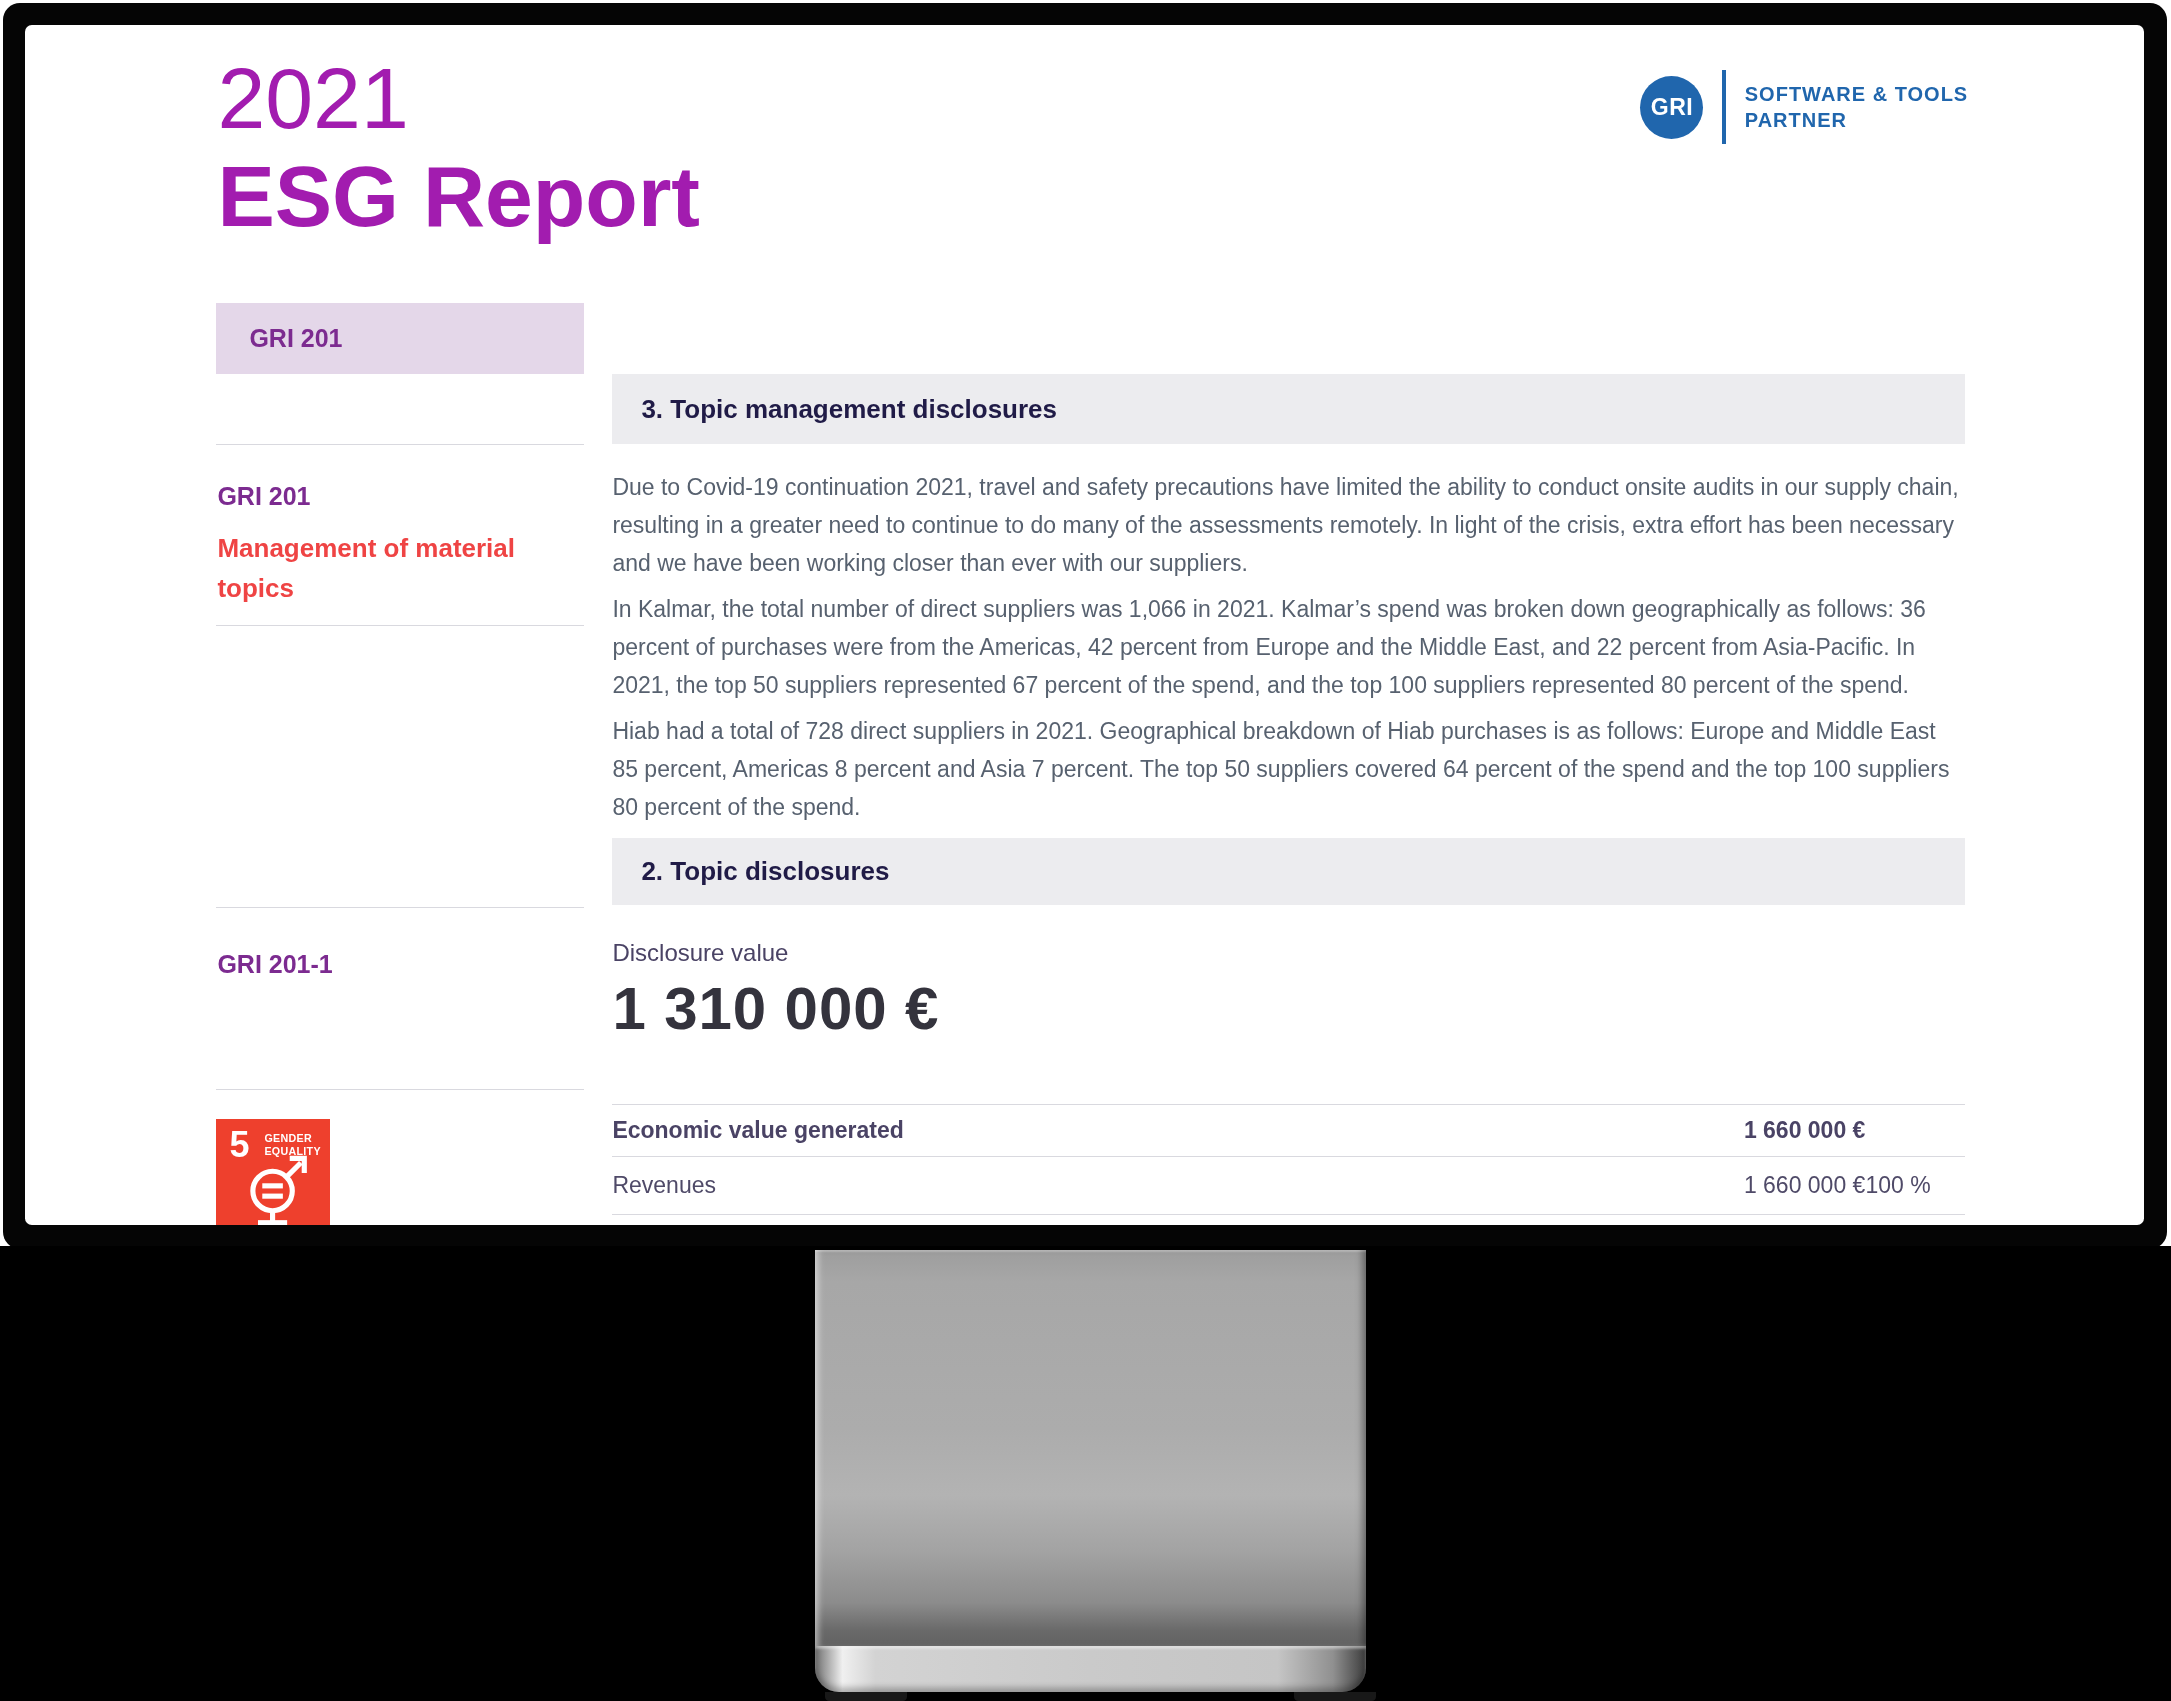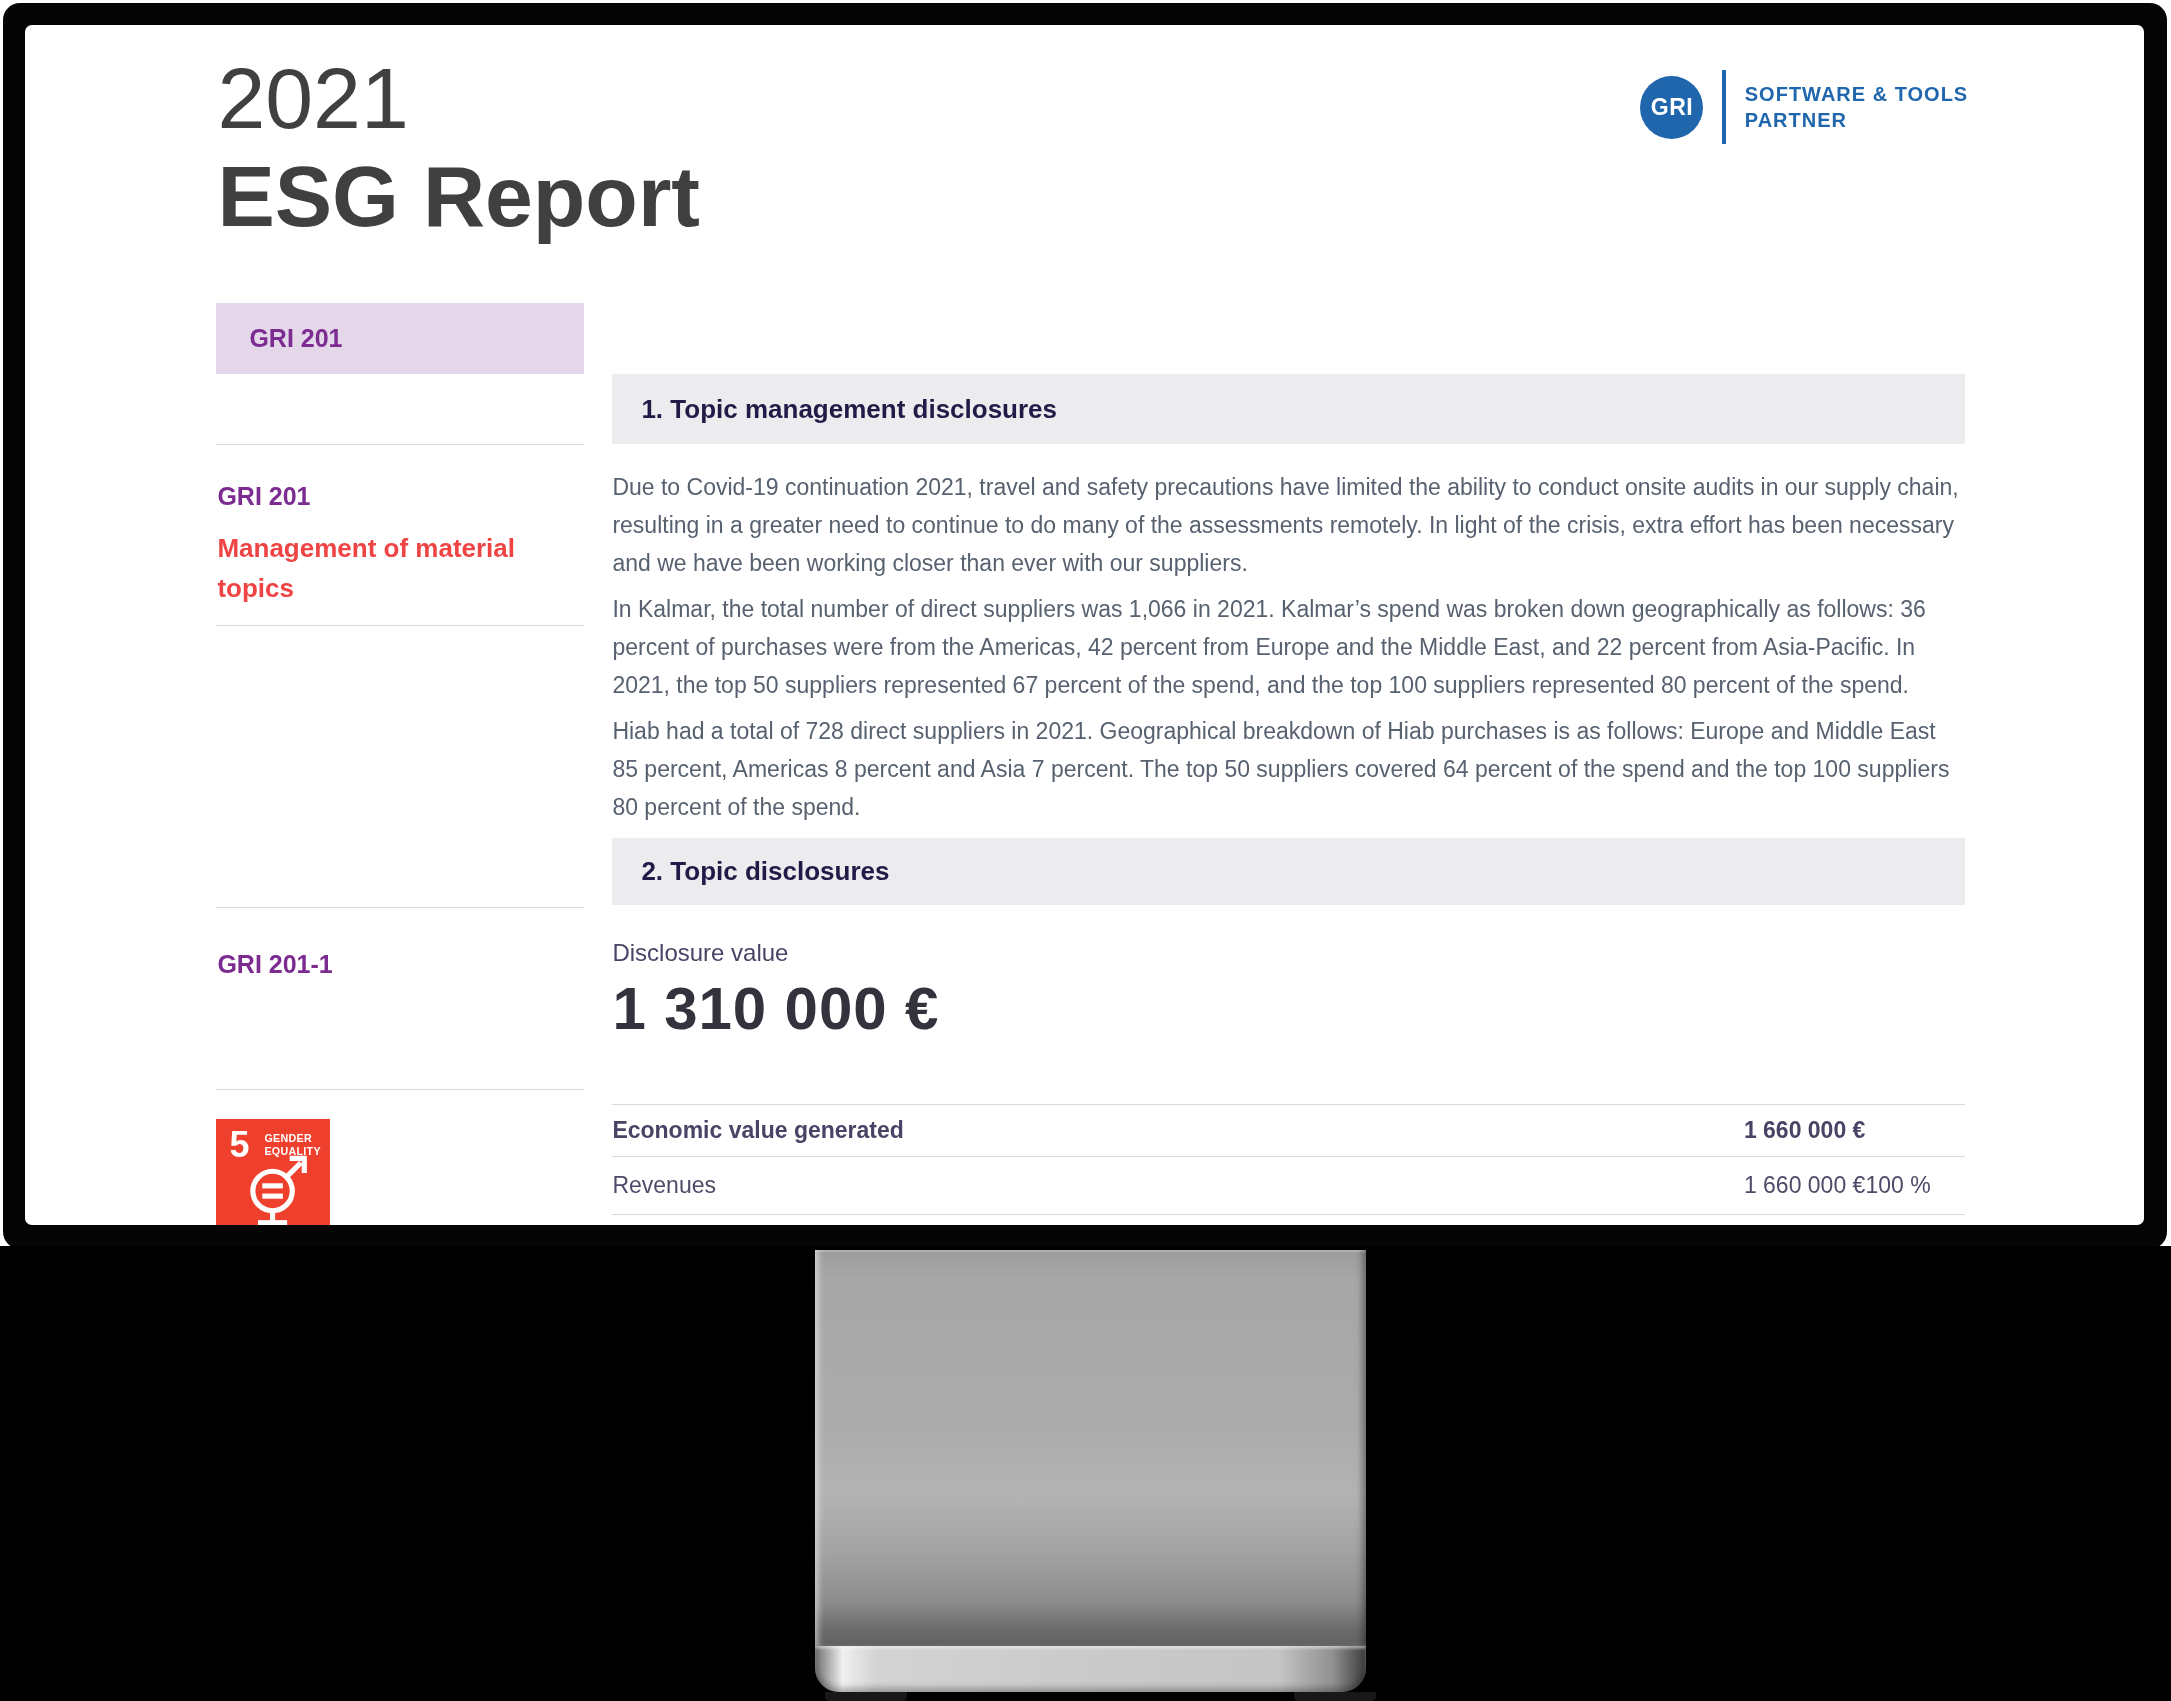--- a/index.html
+++ b/index.html
@@ -13,21 +13,21 @@
   .stand-neck{position:absolute;left:815px;top:1250px;width:551px;height:396px;
     background:linear-gradient(180deg,#9d9d9d 0%,#a7a7a7 8%,#acacac 45%,#b3b3b3 62%,#a3a3a3 76%,#8c8c8c 89%,#6a6a6a 96%,#616161 100%);
     box-shadow:inset 6px 0 6px -2.6px rgba(255,255,255,.5), inset -6px 0 7.7px -2.6px rgba(0,0,0,.4), inset 0 2.6px 1.7px -0.9px rgba(255,255,255,.35);}
   .stand-foot{position:absolute;left:815px;top:1646px;width:551px;height:46px;border-radius:0 0 24px 24px;
     background:linear-gradient(90deg,#6f6f6f 0%,#f0f0f0 5%,#d3d3d3 11%,#cacaca 50%,#c5c5c5 84%,#909090 94%,#3d3d3d 100%);
     box-shadow:inset 0 -4.3px 6px rgba(0,0,0,.28), inset 0 2.6px 2.6px rgba(255,255,255,.5);}
   .foot-pad{position:absolute;top:1692px;width:82px;height:8.6px;background:#181818;border-radius:0 0 4.3px 4.3px;}
   .foot-pad.left{left:825px;} .foot-pad.right{left:1294px;}
 
   
-  .title-block{position:absolute;left:192px;top:24px;color:#404040;}
+  .title-block{position:absolute;left:192px;top:24px;color:#a21caf;}
   .title-year{font-size:86px;font-weight:400;line-height:98px;}
   .title-main{font-size:86px;font-weight:700;line-height:98px;}
 
   .gri-logo{position:absolute;left:1615px;top:45px;height:74px;display:flex;align-items:center;gap:19px;}
   .gri-circle{width:63px;height:63px;border-radius:50%;background:#2066ad;color:#ffffff;
     display:flex;align-items:center;justify-content:center;font-size:23px;font-weight:700;letter-spacing:0.4px;}
   .gri-sep{width:3.4px;height:74px;background:#2066ad;}
   .gri-text{color:#2066ad;font-size:20px;font-weight:700;letter-spacing:1px;line-height:26px;}
 
   
@@ -116,21 +116,21 @@
             <line x1="49" y1="121" x2="83" y2="121"></line>
           </g>
           <g fill="#ffffff">
             <rect x="54" y="75" width="24" height="6"></rect>
             <rect x="54" y="87" width="24" height="6"></rect>
           </g>
         </svg>
       </div>
 
       <div class="head-gray g1">
-        <span>1. Topic management disclosures</span>
+        <span>3. Topic management disclosures</span>
       </div>
 
       <div class="paras">
         <p>Due to Covid-19 continuation 2021, travel and safety precautions have limited the ability to conduct onsite audits in our supply chain, resulting in a greater need to continue to do many of the assessments remotely. In light of the crisis, extra effort has been necessary and we have been working closer than ever with our suppliers.</p>
         <p>In Kalmar, the total number of direct suppliers was 1,066 in 2021. Kalmar’s spend was broken down geographically as follows: 36 percent of purchases were from the Americas, 42 percent from Europe and the Middle East, and 22 percent from Asia-Pacific. In 2021, the top 50 suppliers represented 67 percent of the spend, and the top 100 suppliers represented 80 percent of the spend.</p>
         <p>Hiab had a total of 728 direct suppliers in 2021. Geographical breakdown of Hiab purchases is as follows: Europe and Middle East 85 percent, Americas 8 percent and Asia 7 percent. The top 50 suppliers covered 64 percent of the spend and the top 100 suppliers 80 percent of the spend.</p>
       </div>
 
       <div class="head-gray g2">
         <span>2. Topic disclosures</span>

